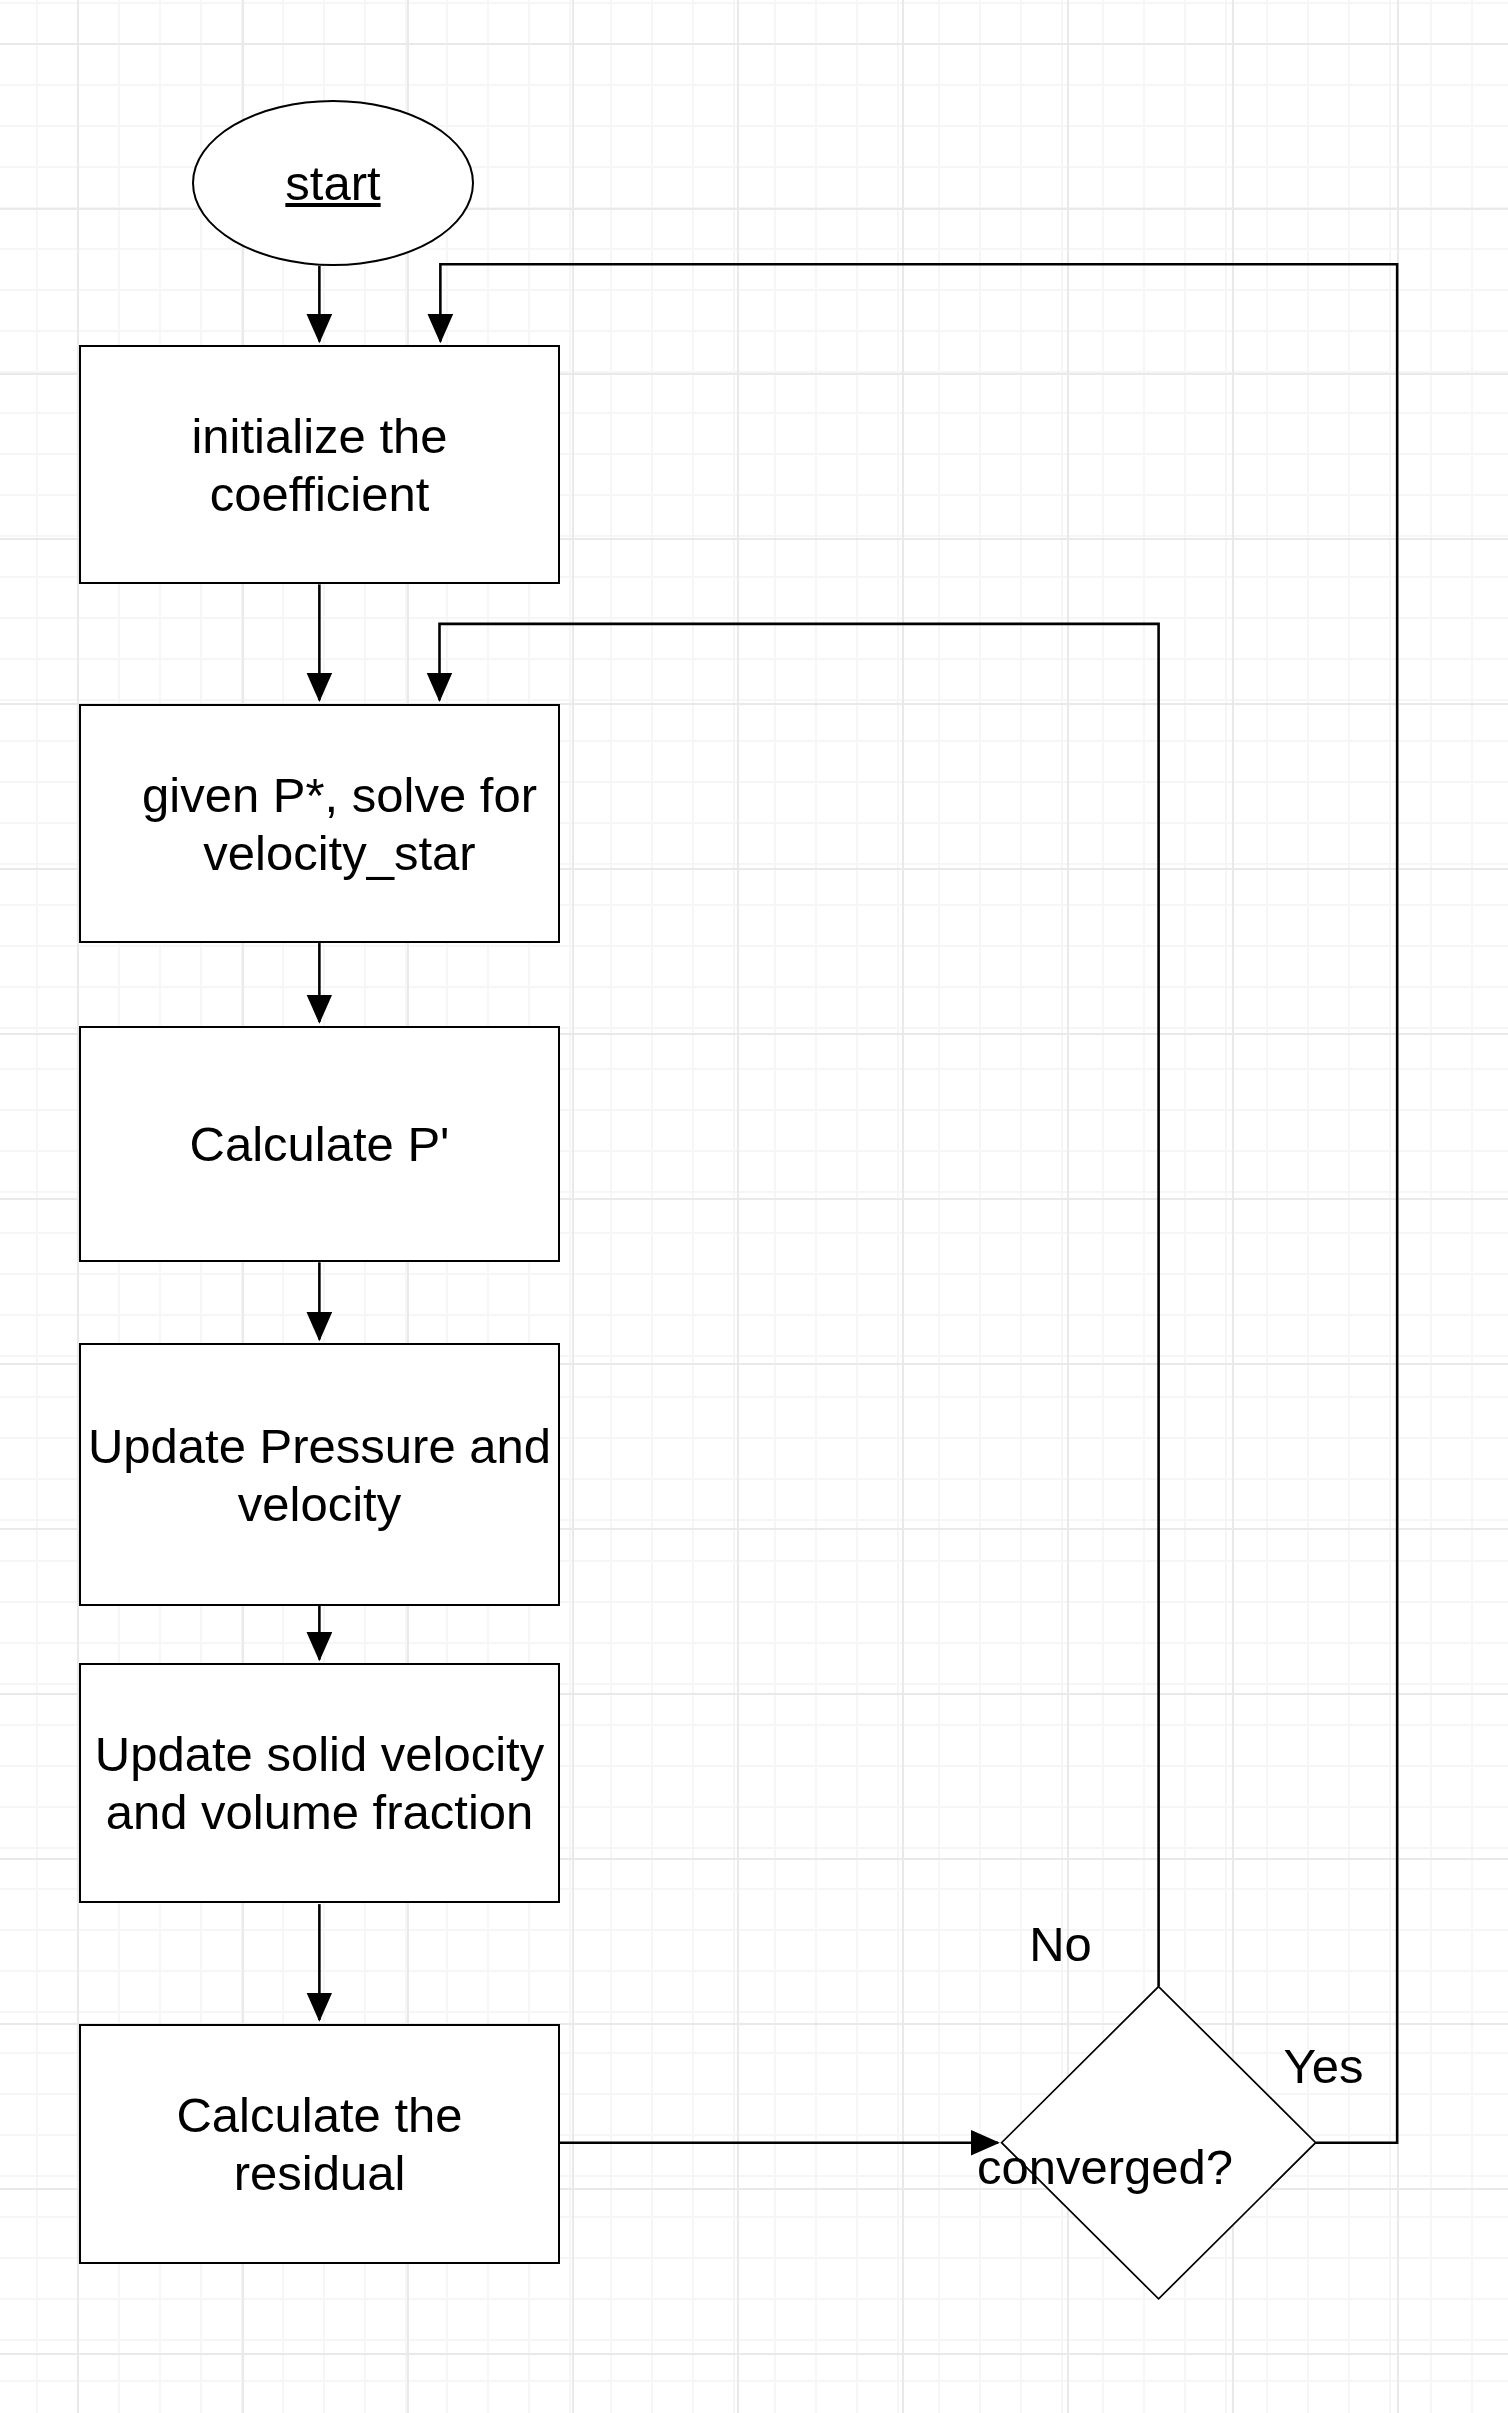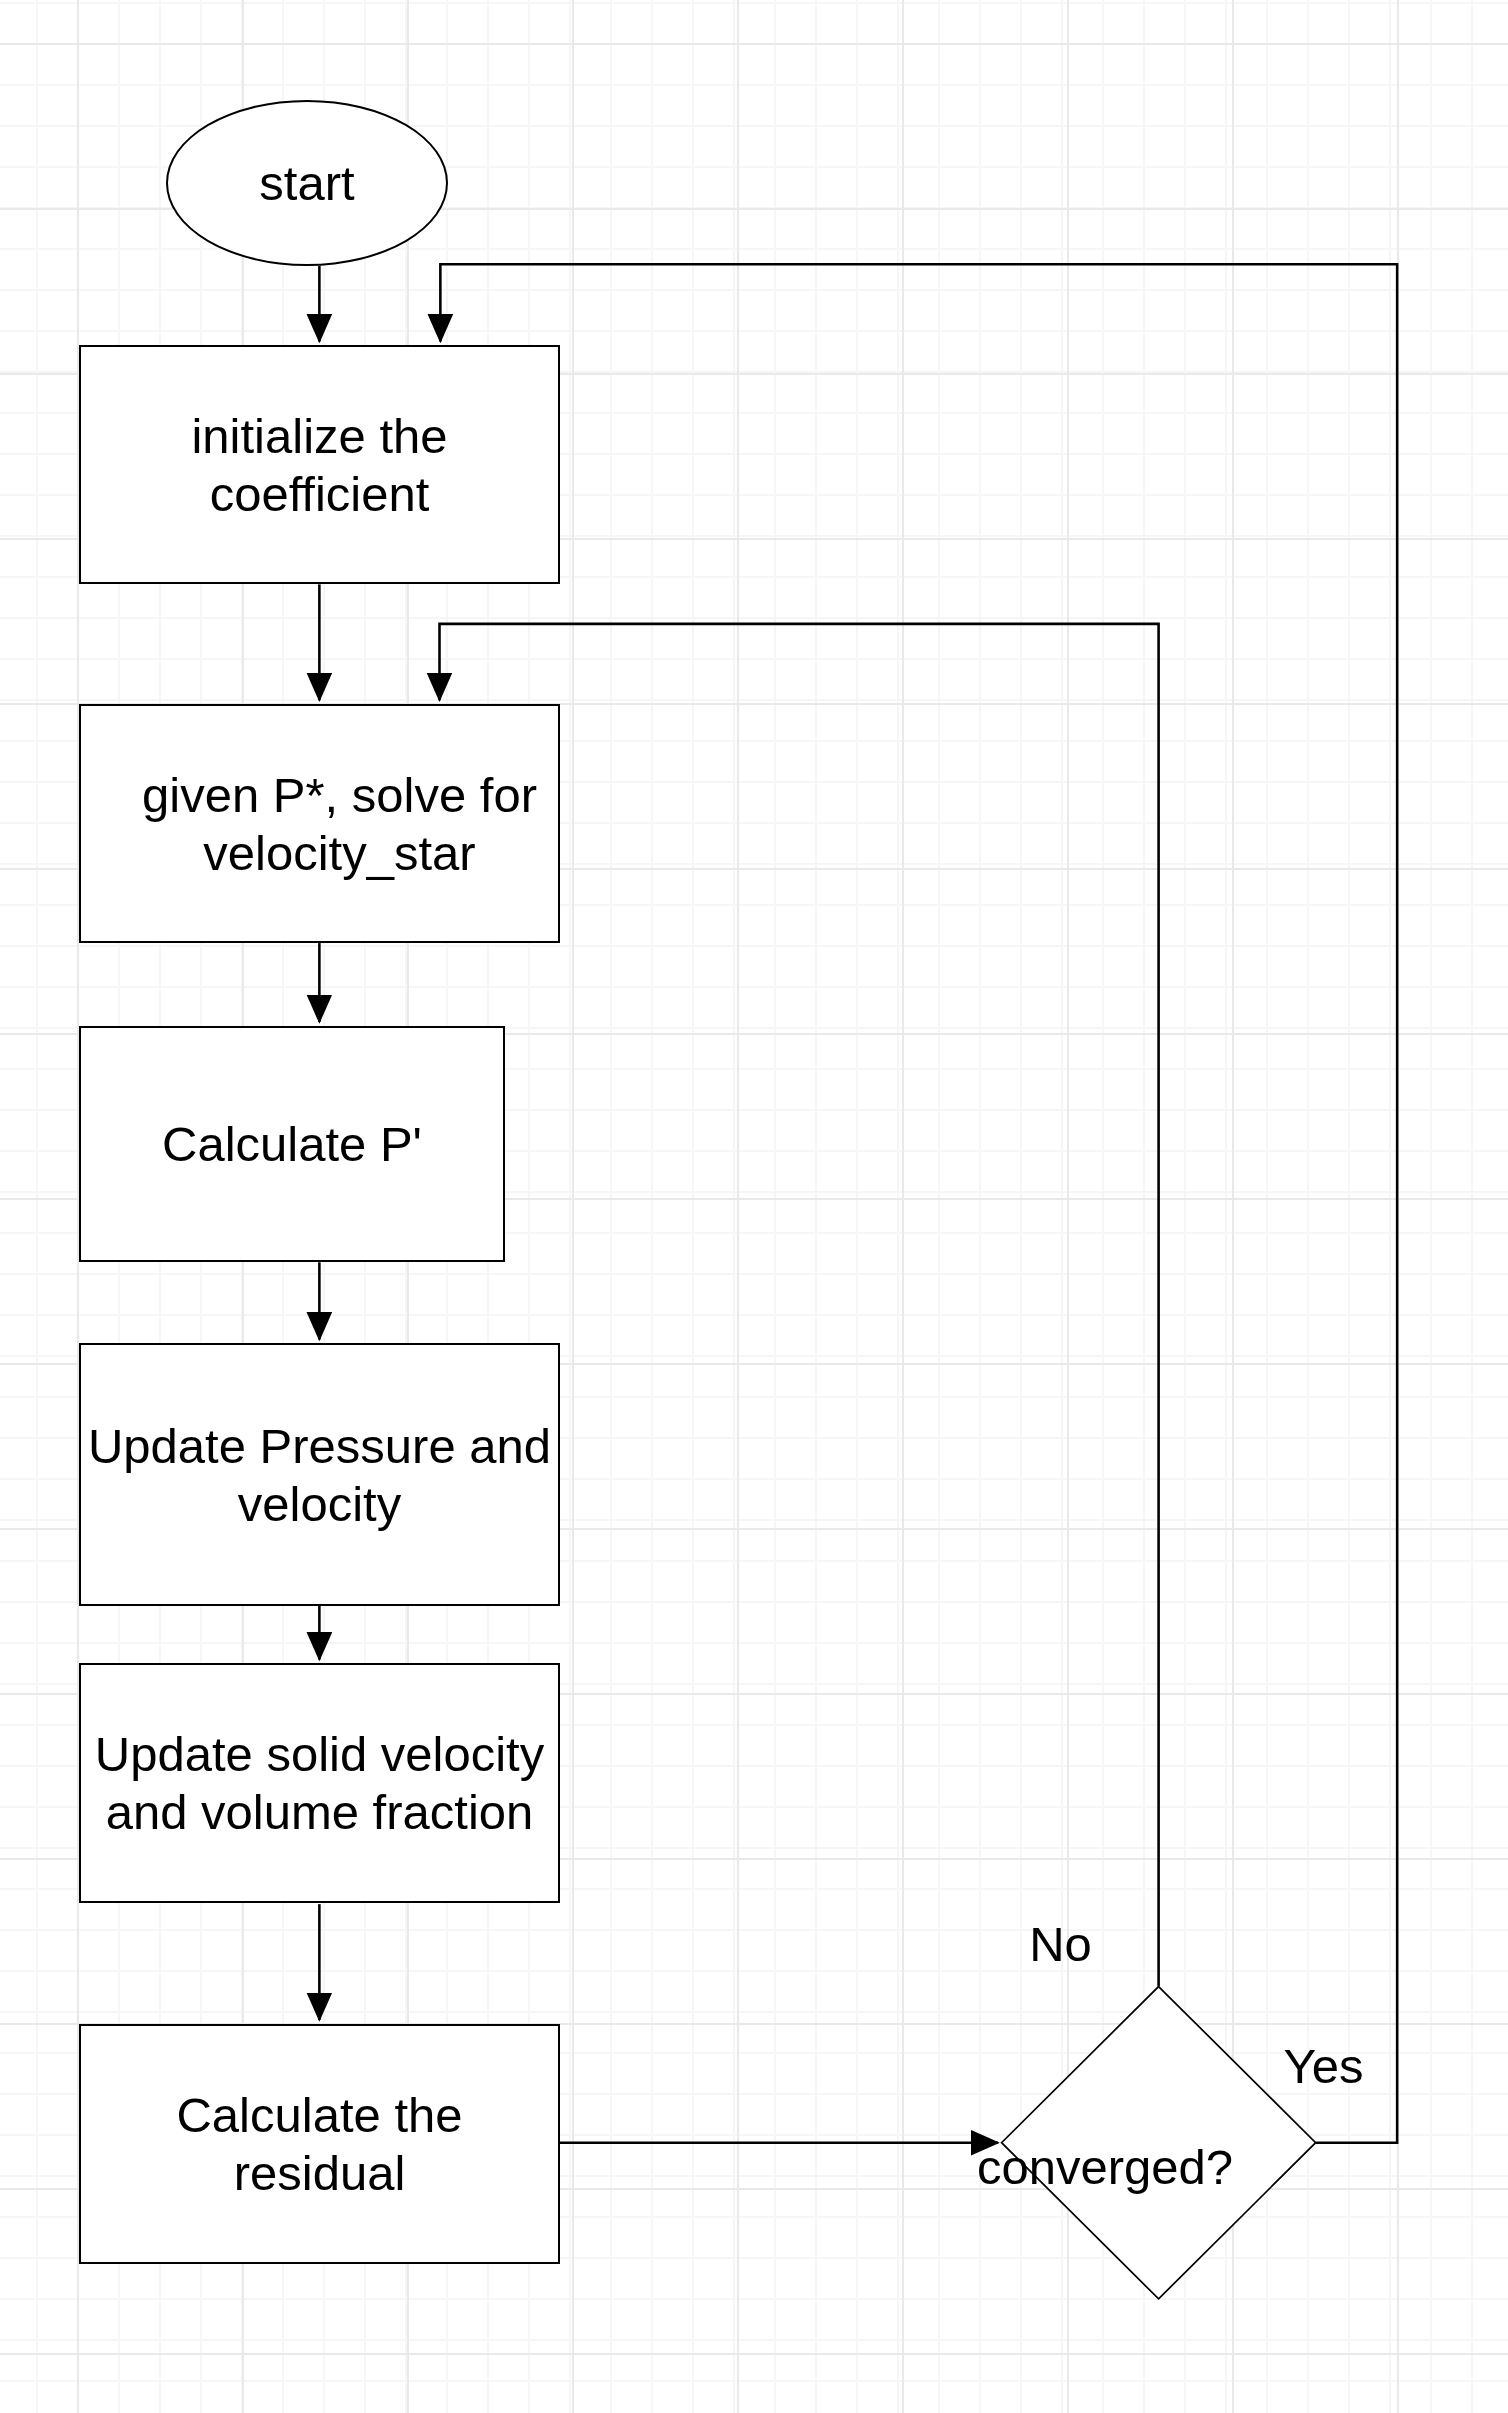--- a/index.html
+++ b/index.html
@@ -58,35 +58,35 @@
 
     <polyline points="652,2497 1163,2497" fill="none" stroke="#000000" stroke-width="3" marker-end="url(#arrow)"></polyline>
 
     <polyline points="1350,2315 1350,727 512,727 512,816" fill="none" stroke="#000000" stroke-width="3" marker-end="url(#arrow)"></polyline>
 
     <polyline points="1533,2497 1628,2497 1628,308 513,308 513,398" fill="none" stroke="#000000" stroke-width="3" marker-end="url(#arrow)"></polyline>
 
     <polygon points="1350,2315 1533,2497 1350,2679 1167,2497" fill="#ffffff" stroke="#000000" stroke-width="2"></polygon>
   </svg>
 
-  <div class="node ellipse" style="left:166px;top:100px;width:282px;height:166px;">
+  <div class="node ellipse" style="left:192px;top:100px;width:282px;height:166px;text-decoration:underline;">
     <span>start</span>
   </div>
 
   <div class="node" style="left:79px;top:345px;width:481px;height:239px;">
     <span>initialize the</span>
     <span>coefficient</span>
   </div>
 
   <div class="node" style="left:79px;top:704px;width:481px;height:239px;padding-left:40px;">
     <span>given P*, solve for</span>
     <span>velocity_star</span>
   </div>
 
-  <div class="node" style="left:79px;top:1026px;width:426px;height:236px;">
+  <div class="node" style="left:79px;top:1026px;width:481px;height:236px;">
     <span>Calculate P'</span>
   </div>
 
   <div class="node" style="left:79px;top:1343px;width:481px;height:263px;">
     <span>Update Pressure and</span>
     <span>velocity</span>
   </div>
 
   <div class="node" style="left:79px;top:1663px;width:481px;height:240px;">
     <span>Update solid velocity</span>

